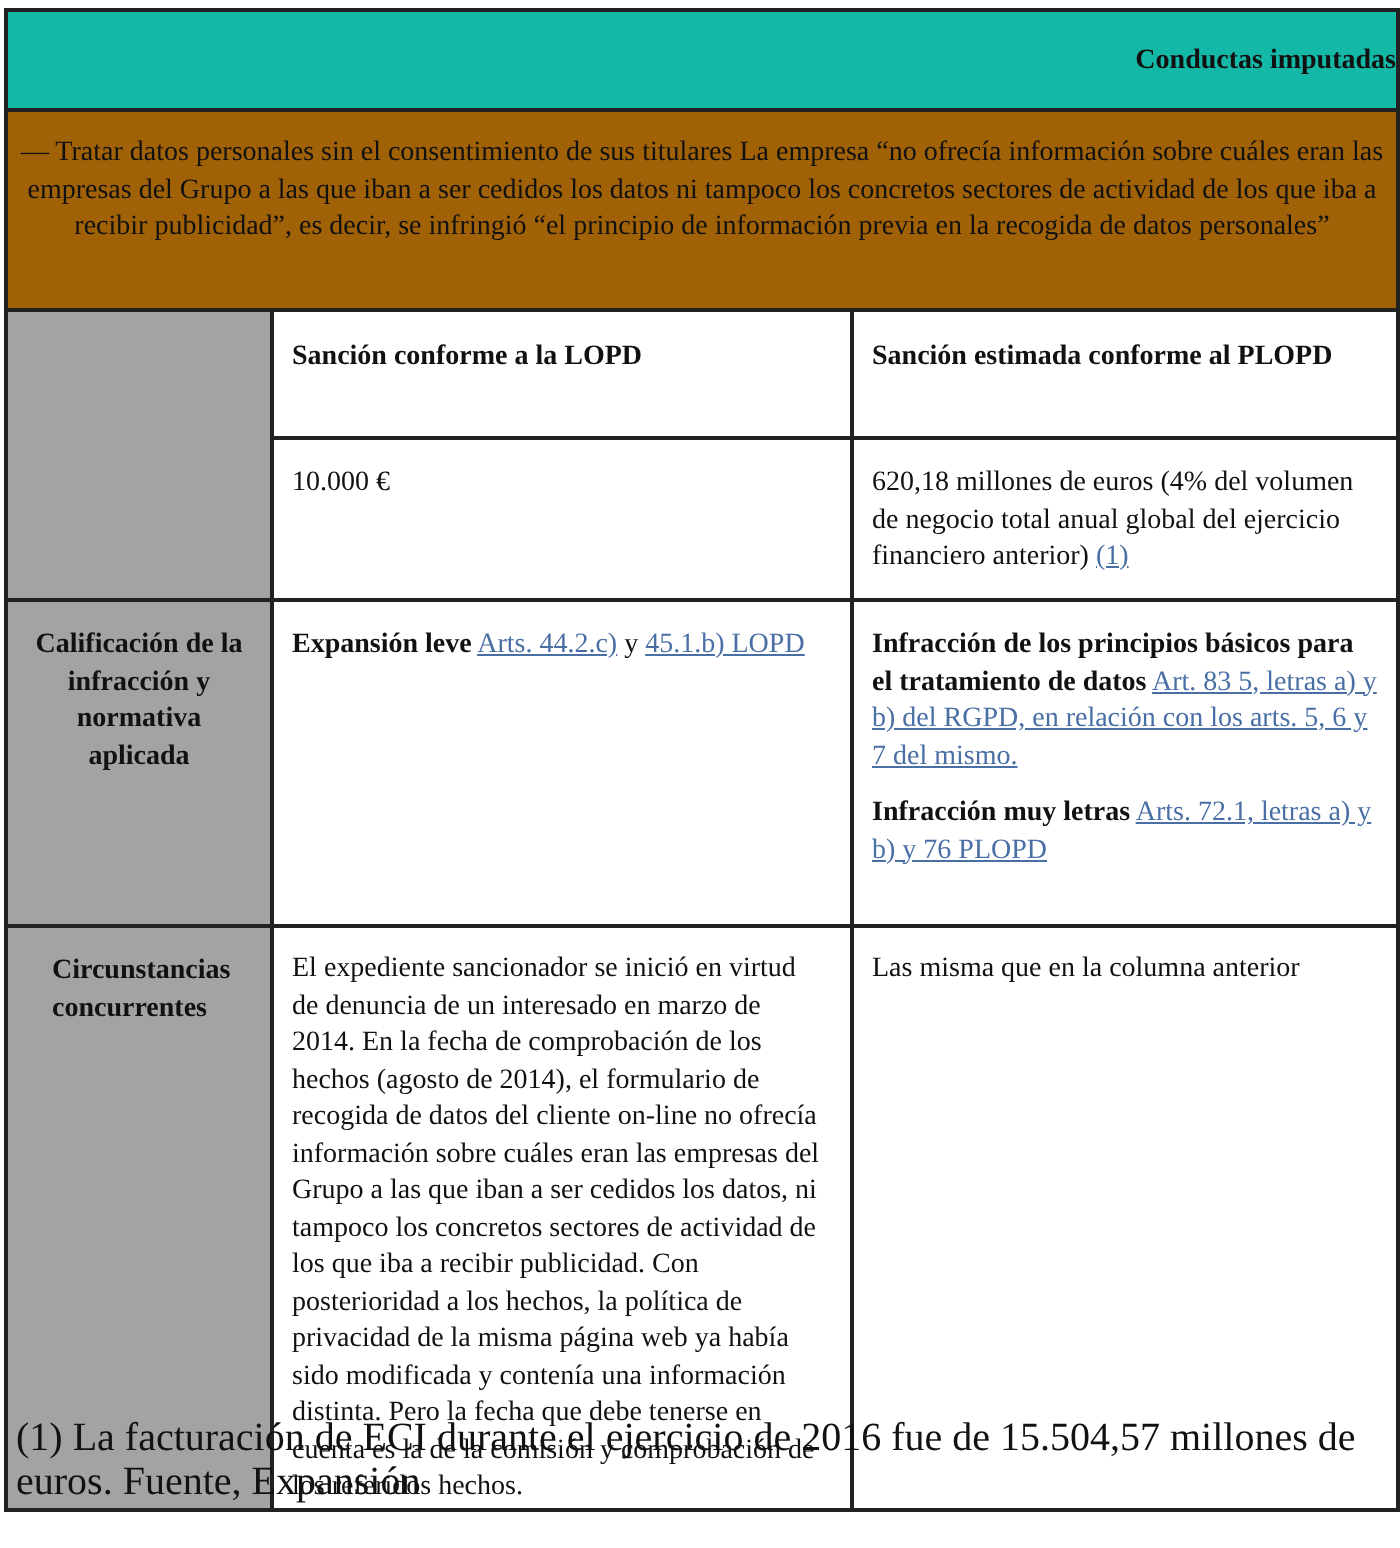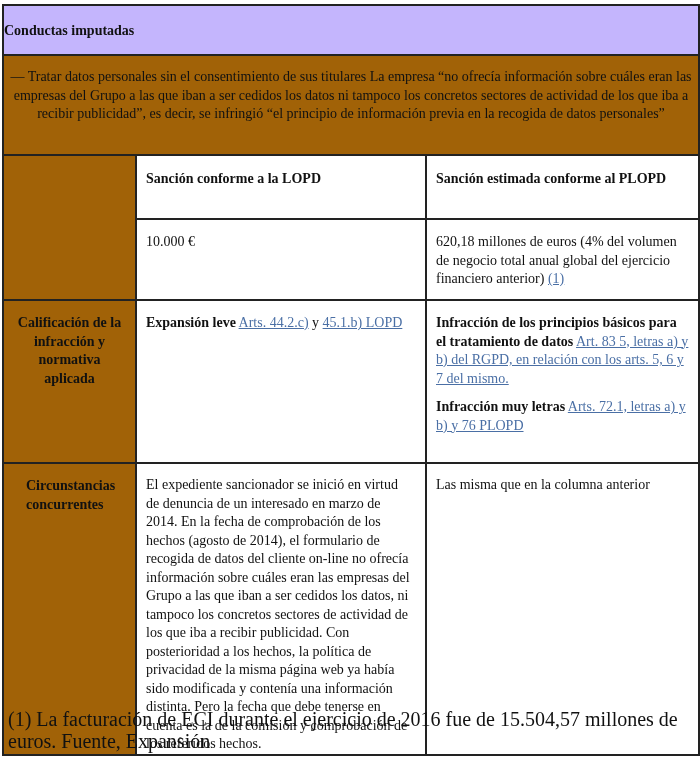--- a/index.html
+++ b/index.html
@@ -28,40 +28,40 @@
       vertical-align: top;
       font-size: 14px;
       line-height: 18.5px;
       padding: 0;
     }
     .col1 { width: 133px; }
     .col2 { width: 290px; }
     .col3 { width: 273px; }
 
     .title-cell {
-      background: #c4b5fd;
+      background: #14b8a6;
       height: 48px;
-      text-align: left;
+      text-align: right;
       vertical-align: middle !important;
       font-weight: bold;
       font-size: 14px;
     }
     .title-cell span { display: inline-block; padding-top: 2px; }
 
     .desc-cell {
       background: #a16207;
       height: 86px;
       text-align: center;
       padding: 12px 6px 0 6px !important;
       font-size: 14.5px;
       line-height: 18px;
     }
 
     .label-cell {
-      background: #a16207;
+      background: #a3a3a3;
       text-align: center;
       font-weight: bold;
       padding: 13px 8px 0 8px !important;
     }
     .label-cell.left-align { text-align: left; padding-left: 22px !important; }
 
     .hdr-cell {
       font-weight: bold;
       height: 48px;
       padding: 14px 0 0 9px !important;

